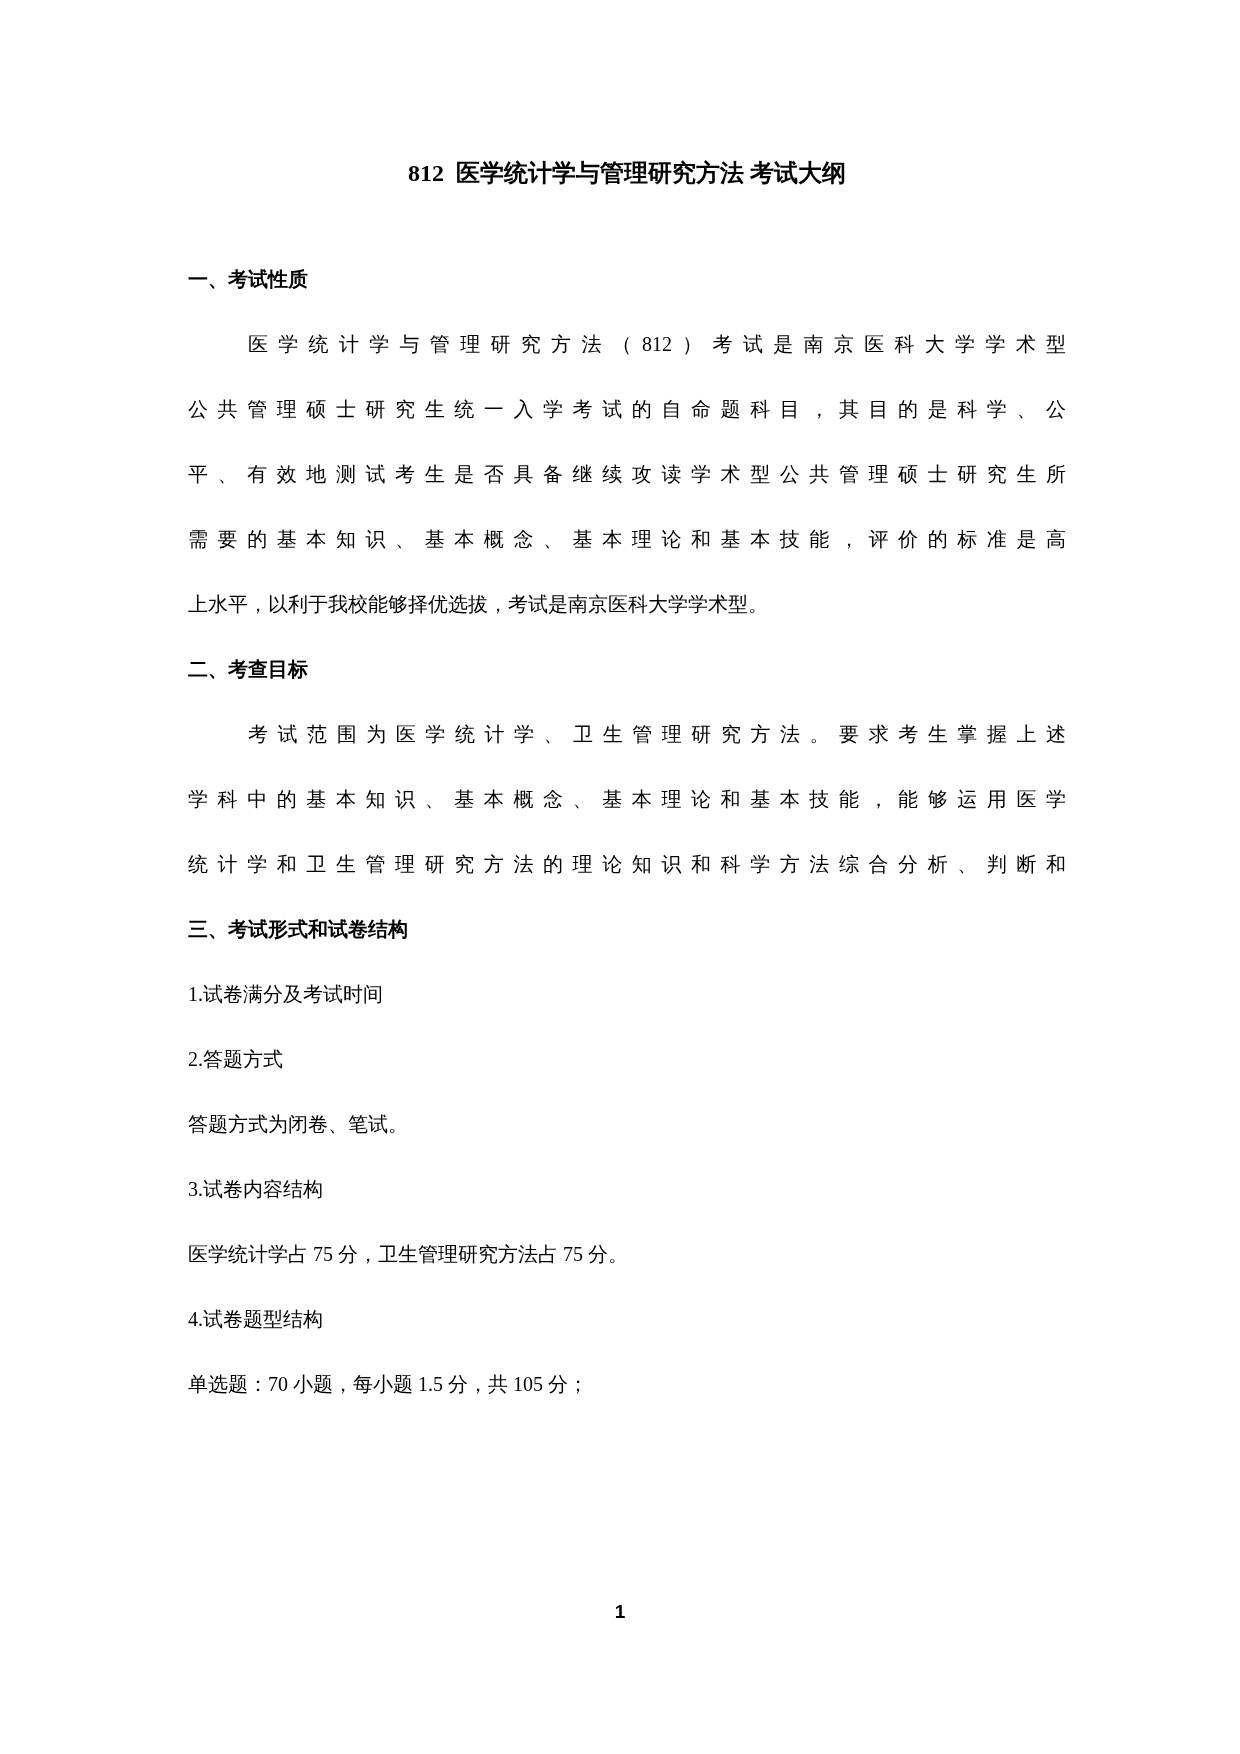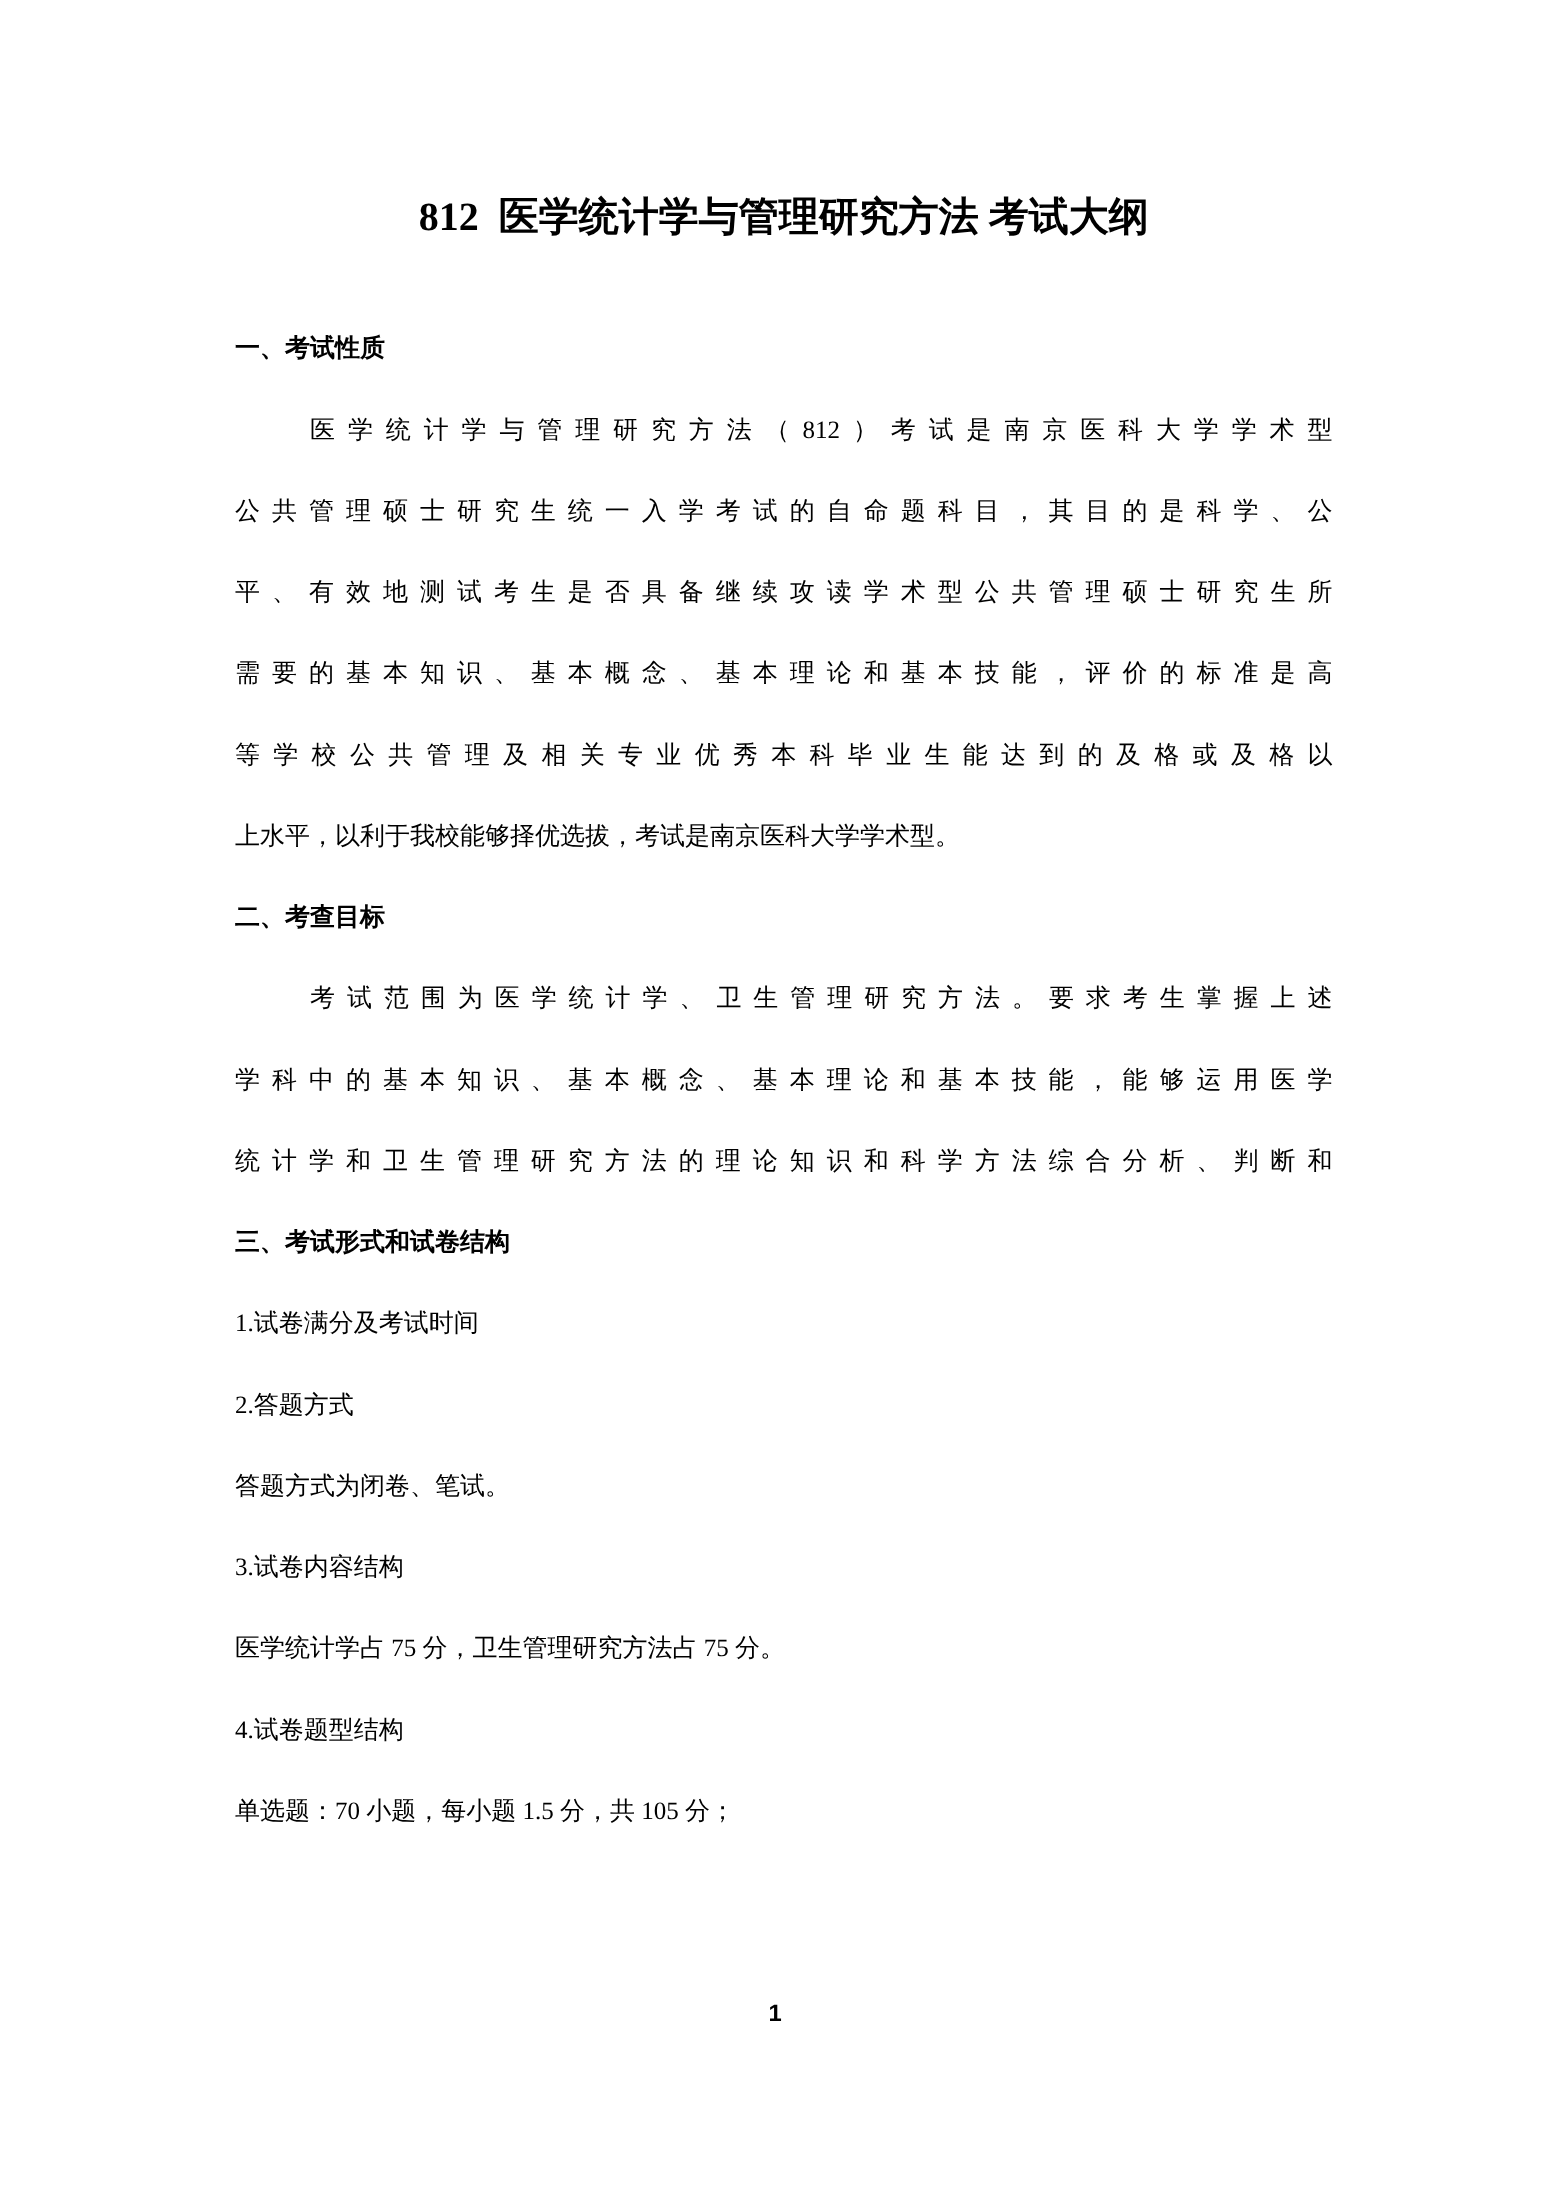--- a/index.html
+++ b/index.html
@@ -16,21 +16,21 @@
   .content {
     position: absolute;
     left: 188px;
     top: 0;
     width: 878px;
   }
   .doc-title {
     margin: 141px 0 0 0;
     height: 65px;
     line-height: 65px;
-    font-size: 32px;
+    font-size: 24px;
     font-weight: bold;
     text-align: center;
     white-space: pre;
   }
   .heading, .line {
     height: 65px;
     line-height: 65px;
     font-size: 20px;
     white-space: pre;
   }
@@ -62,21 +62,20 @@
   <div class="content">
 
     <div class="doc-title">812  医学统计学与管理研究方法 考试大纲</div>
 
     <section>
       <div class="heading first-heading">一、考试性质</div>
       <div class="line indent fill">医学统计学与管理研究方法（812）考试是南京医科大学学术型</div>
       <div class="line fill">公共管理硕士研究生统一入学考试的自命题科目，其目的是科学、公</div>
       <div class="line fill">平、有效地测试考生是否具备继续攻读学术型公共管理硕士研究生所</div>
       <div class="line fill">需要的基本知识、基本概念、基本理论和基本技能，评价的标准是高</div>
-      <div class="line fill">等学校公共管理及相关专业优秀本科毕业生能达到的及格或及格以</div>
       <div class="line">上水平，以利于我校能够择优选拔，考试是南京医科大学学术型。</div>
     </section>
 
     <section>
       <div class="heading">二、考查目标</div>
       <div class="line indent fill">考试范围为医学统计学、卫生管理研究方法。要求考生掌握上述</div>
       <div class="line fill">学科中的基本知识、基本概念、基本理论和基本技能，能够运用医学</div>
       <div class="line fill">统计学和卫生管理研究方法的理论知识和科学方法综合分析、判断和</div>
     </section>
 

